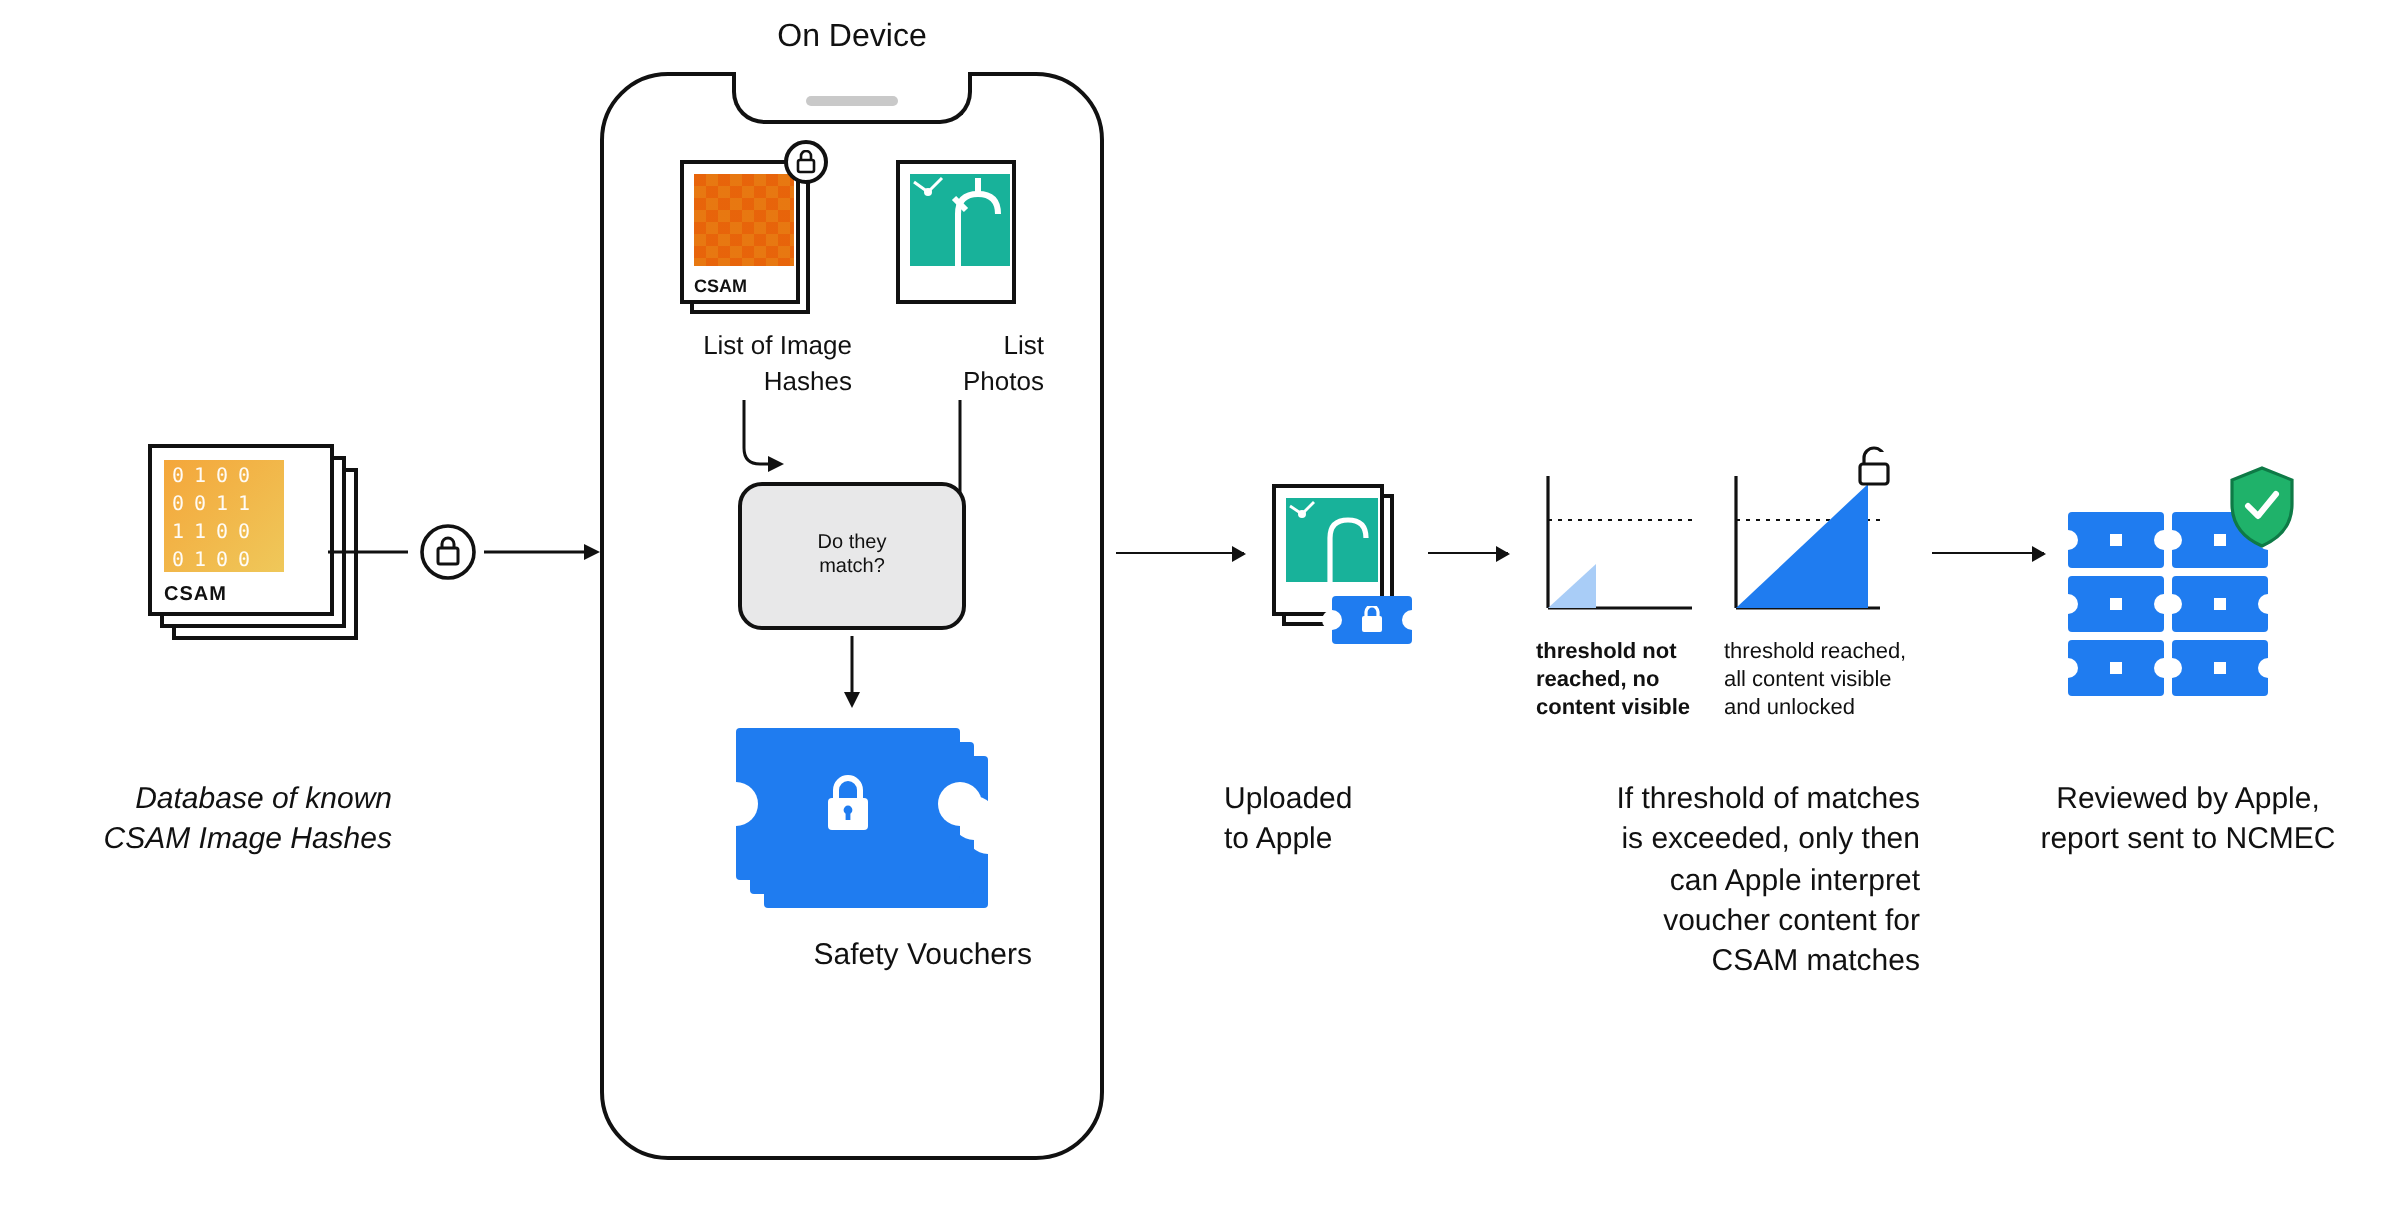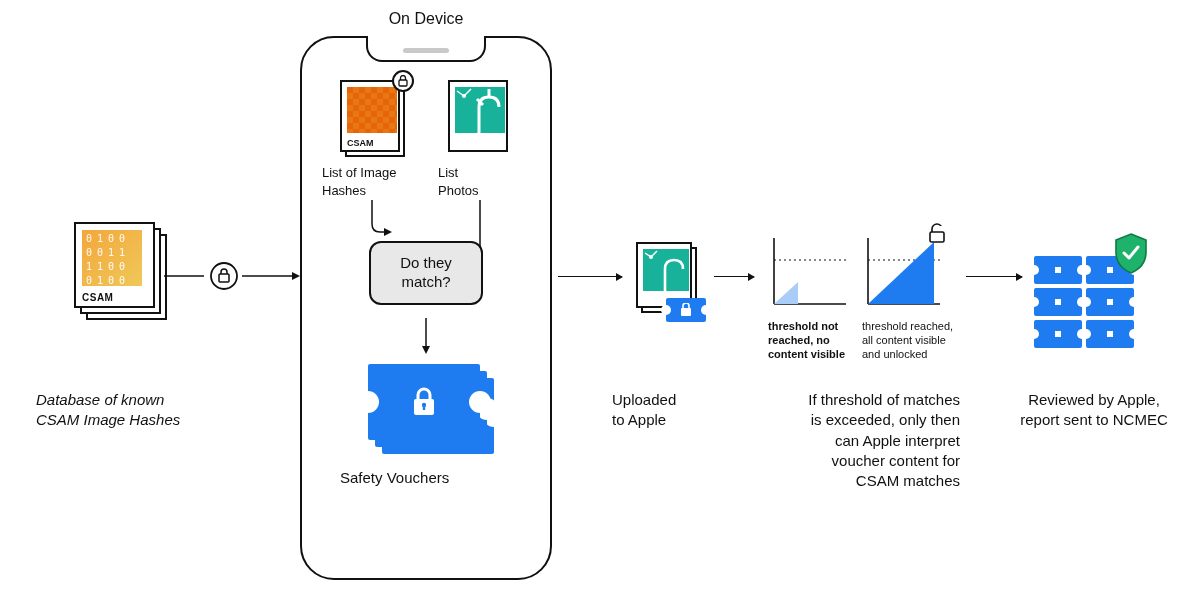--- a/index.html
+++ b/index.html
@@ -10,21 +10,21 @@
     width: 1200px;
     height: 612px;
     overflow: hidden;
     position: relative;
     color: #111;
   }
   .label {
     position: absolute;
     font-size: 15px;
     line-height: 1.35;
-    text-align: left;
+    text-align: right;
   }
   .small-label {
     position: absolute;
     font-size: 11px;
     line-height: 1.25;
     text-align: left;
   }
   .device-title {
     position: absolute;
     font-size: 16px;
@@ -59,21 +59,21 @@
   }
   
   .stack { position: absolute; }
   .stack .sheet {
     position: absolute;
     border: 2px solid #111;
     background: #fff;
   }
   
   .db-tile {
-    width: 81px; height: 86px;
+    width: 93px; height: 86px;
   }
   .db-tile .img {
     position: absolute; left: 6px; top: 6px; width: 60px; height: 56px;
     background: linear-gradient(135deg, #f4a63a 0%, #efc85a 100%);
   }
   .db-tile .digits {
     position: absolute; left: 6px; top: 6px; width: 60px; height: 56px;
     color: rgba(255,255,255,0.95);
     font-family: monospace;
     font-size: 10px;
@@ -117,27 +117,27 @@
     border: 2px solid #111;
     border-radius: 50%;
     background: #fff;
     display: flex; align-items: center; justify-content: center;
   }
   .lock-badge svg { width: 10px; height: 12px; }
   
   .match-box {
     position: absolute;
     left: 369px; top: 241px;
-    width: 114px; height: 64px;
+    width: 114px; height: 74px;
     border: 2px solid #111;
     border-radius: 12px;
     background: #e8e8e9;
     display: flex; align-items: center; justify-content: center;
     text-align: center;
-    font-size: 15px;
+    font-size: 10px;
     line-height: 1.25;
   }
   
   .voucher {
     width: 112px; height: 76px;
     background: #1f7cf0;
     position: absolute;
     border-radius: 2px;
   }
   .voucher::before, .voucher::after {

